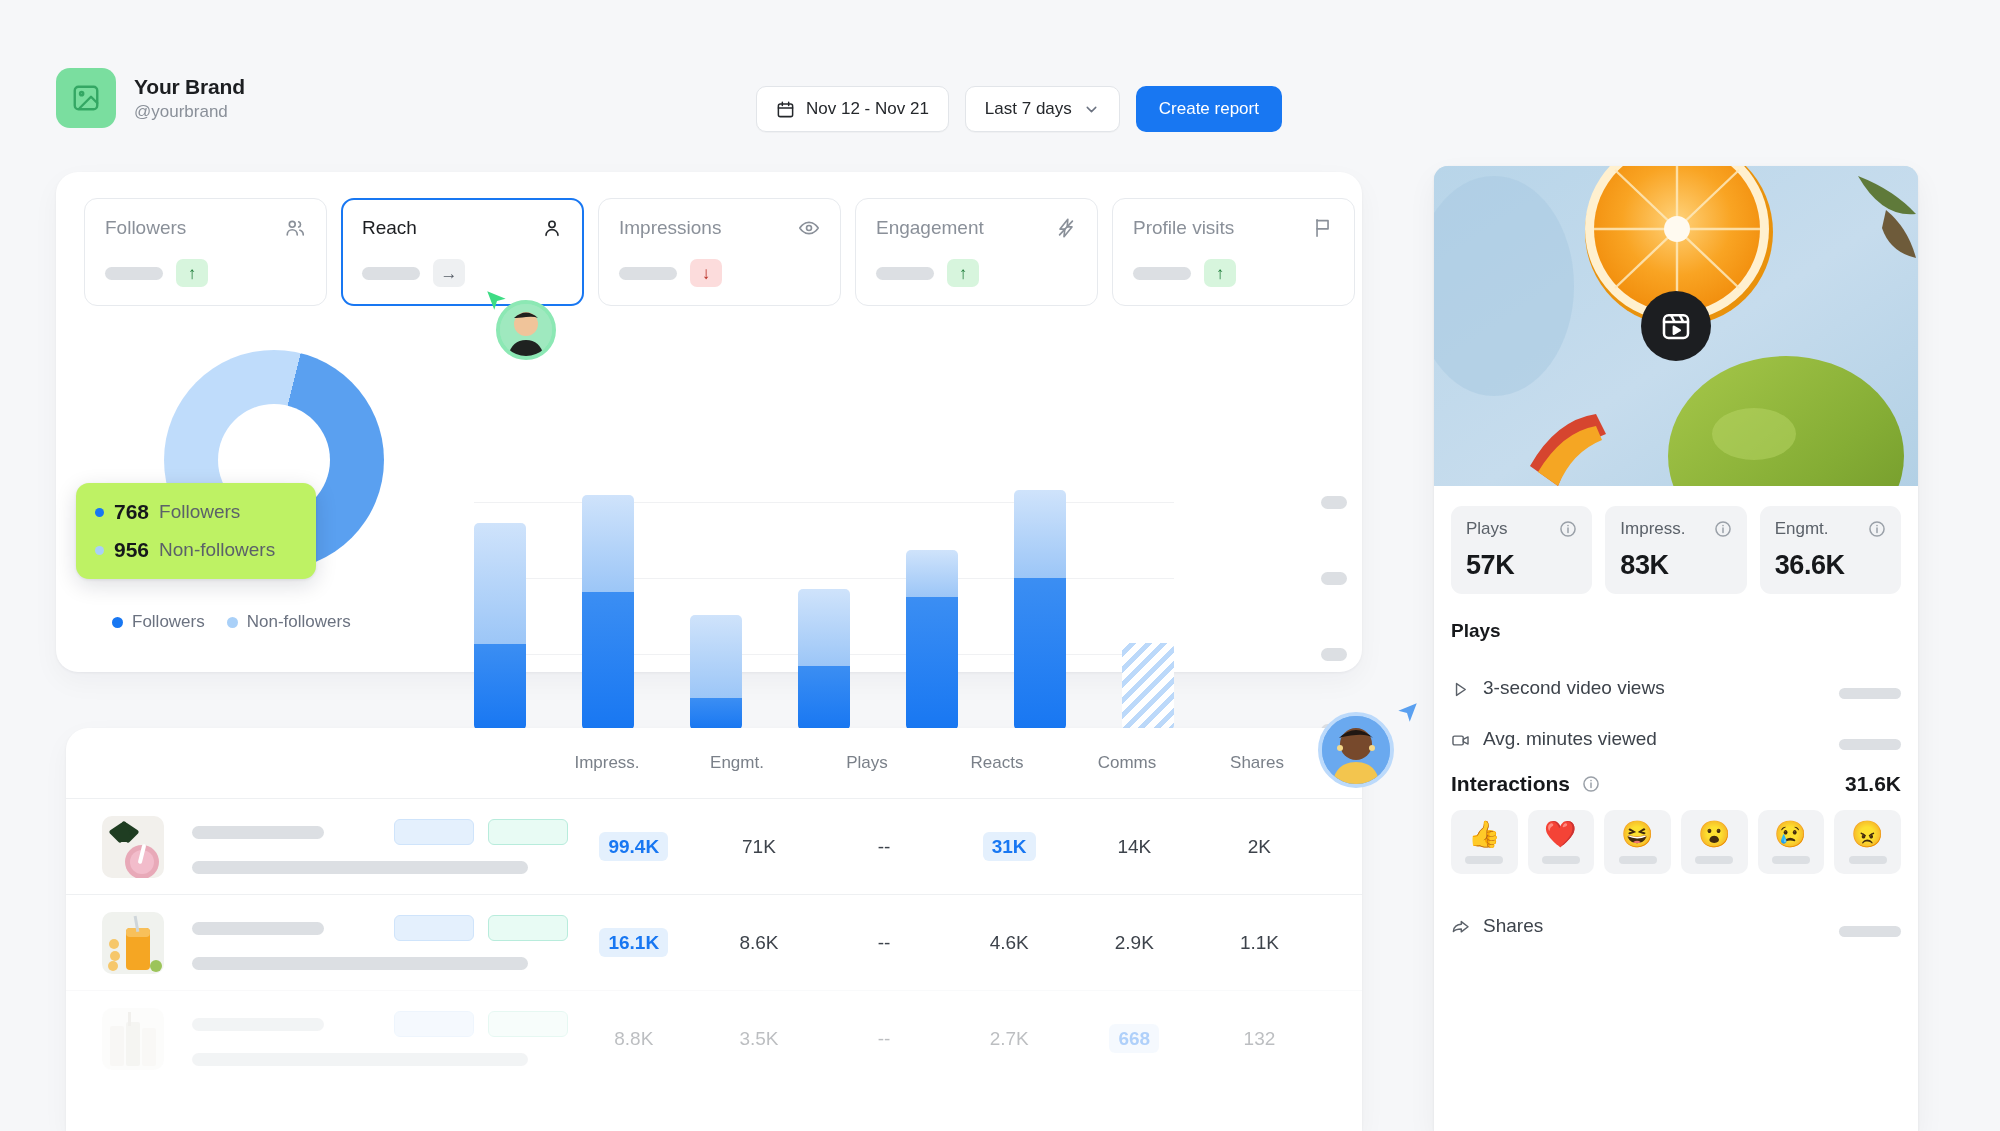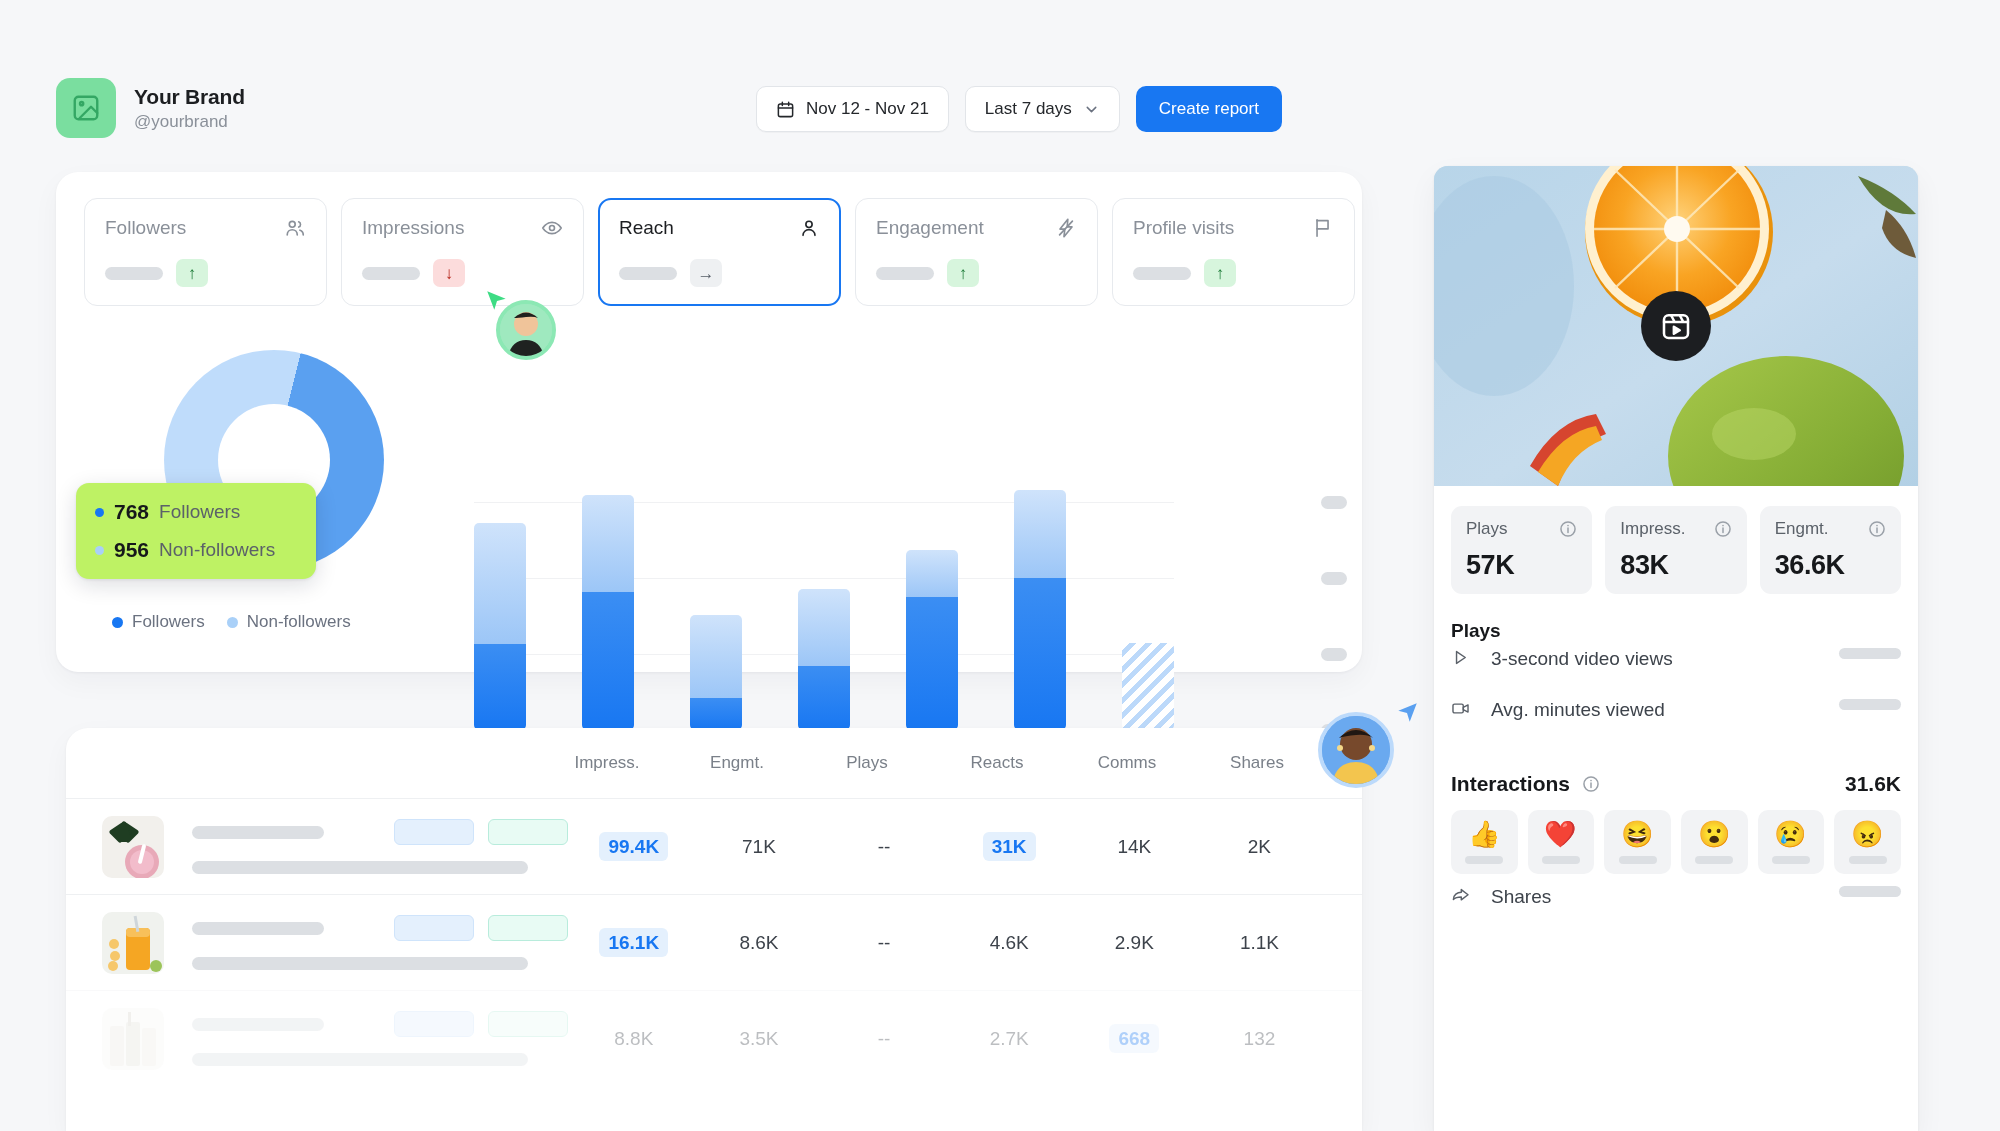--- a/index.html
+++ b/index.html
@@ -8,21 +8,21 @@
     background: #f6f7f9;
     font-family: "Liberation Sans", sans-serif;
     overflow: hidden;
   }
   .app { position: relative; width: 2000px; height: 1131px; }
 
   
   .header {
     position: absolute; left: 56px; top: 68px;
     width: 1300px; height: 70px;
-    display: flex; align-items: flex-end;
+    display: flex; align-items: flex-start;
   }
   .brand { display: flex; align-items: center; gap: 18px; }
   .brand-logo {
     width: 60px; height: 60px; border-radius: 14px;
     background: #7ade9f;
     display: flex; align-items: center; justify-content: center;
   }
   .brand-text { display: flex; flex-direction: column; gap: 3px; }
   .brand-name { font-size: 21px; font-weight: 700; color: #1c1e21; letter-spacing: -0.2px; }
   .brand-handle { font-size: 17px; color: #8a9099; }
@@ -159,21 +159,21 @@
   }
   .stat-row { display: flex; gap: 13px; padding: 20px 17px 0 17px; }
   .stat {
     flex: 1; height: 88px; background: #f2f3f5; border-radius: 11px;
     padding: 13px 15px; display: flex; flex-direction: column; justify-content: space-between;
   }
   .stat-top { display: flex; align-items: center; justify-content: space-between; }
   .stat-lbl { font-size: 17px; color: #5b6169; }
   .stat-val { font-size: 27px; font-weight: 700; color: #16181b; letter-spacing: -0.4px; }
   .sec-title { font-size: 19px; font-weight: 700; color: #16181b; padding: 26px 17px 0 17px; }
-  .lrow { display: flex; align-items: flex-start; height: 51px; padding: 0 17px; gap: 21px; }
+  .lrow { display: flex; align-items: flex-end; height: 51px; padding: 0 17px; gap: 13px; }
   .lrow-lbl { font-size: 19px; color: #3d434b; flex: 1; }
   .lrow-ph { width: 62px; height: 11px; border-radius: 6px; background: #dcdfe3; }
   .inter-head { display: flex; align-items: center; padding: 22px 17px 0 17px; gap: 12px; }
   .inter-title { font-size: 21px; font-weight: 700; color: #16181b; }
   .inter-val { margin-left: auto; font-size: 21px; font-weight: 700; color: #16181b; }
   .reacts { display: flex; gap: 10px; padding: 14px 17px 0 17px; }
   .react {
     flex: 1; height: 64px; background: #f2f3f5; border-radius: 10px;
     display: flex; flex-direction: column; align-items: center; justify-content: center; gap: 9px;
     cursor: pointer;
@@ -243,48 +243,48 @@
                 <path d="M16 5.2a3.1 3.1 0 010 5.8"></path>
                 <path d="M17.4 14.4c2.1.7 3.6 2.6 3.6 5.1"></path>
               </svg>
             </span>
           </div>
           <div class="metric-bot">
             <span class="ph" style="width:58px"></span>
             <span class="trend up">↑</span>
           </div>
         </div>
+        <div class="metric sel">
+          <div class="metric-top">
+            <span class="metric-label">Reach</span>
+            <span class="ico">
+              <svg width="22" height="22" viewBox="0 0 24 24" fill="none" stroke="#24272b" stroke-width="1.8" stroke-linecap="round" stroke-linejoin="round">
+                <circle cx="12" cy="8" r="3.4"></circle>
+                <path d="M5.5 20c0-3.6 2.9-6.2 6.5-6.2s6.5 2.6 6.5 6.2"></path>
+              </svg>
+            </span>
+          </div>
+          <div class="metric-bot">
+            <span class="ph" style="width:58px"></span>
+            <span class="trend flat">→</span>
+          </div>
+        </div>
         <div class="metric">
           <div class="metric-top">
             <span class="metric-label">Impressions</span>
             <span class="ico">
               <svg width="22" height="22" viewBox="0 0 24 24" fill="none" stroke="#8a9099" stroke-width="1.8" stroke-linecap="round" stroke-linejoin="round">
                 <path d="M2 12s3.8-6.2 10-6.2S22 12 22 12s-3.8 6.2-10 6.2S2 12 2 12z"></path>
                 <circle cx="12" cy="12" r="2.7"></circle>
               </svg>
             </span>
           </div>
           <div class="metric-bot">
             <span class="ph" style="width:58px"></span>
             <span class="trend down">↓</span>
-          </div>
-        </div>
-        <div class="metric sel">
-          <div class="metric-top">
-            <span class="metric-label">Reach</span>
-            <span class="ico">
-              <svg width="22" height="22" viewBox="0 0 24 24" fill="none" stroke="#24272b" stroke-width="1.8" stroke-linecap="round" stroke-linejoin="round">
-                <circle cx="12" cy="8" r="3.4"></circle>
-                <path d="M5.5 20c0-3.6 2.9-6.2 6.5-6.2s6.5 2.6 6.5 6.2"></path>
-              </svg>
-            </span>
-          </div>
-          <div class="metric-bot">
-            <span class="ph" style="width:58px"></span>
-            <span class="trend flat">→</span>
           </div>
         </div>
         <div class="metric">
           <div class="metric-top">
             <span class="metric-label">Engagement</span>
             <span class="ico">
               <svg width="22" height="22" viewBox="0 0 24 24" fill="none" stroke="#8a9099" stroke-width="1.8" stroke-linecap="round" stroke-linejoin="round">
                 <path d="M14 2.5L5.5 13.2h5.2L9.8 21.5 18.5 10.8h-5.2z"></path>
                 <path d="M19 4.5L5 19.5"></path>
               </svg>

